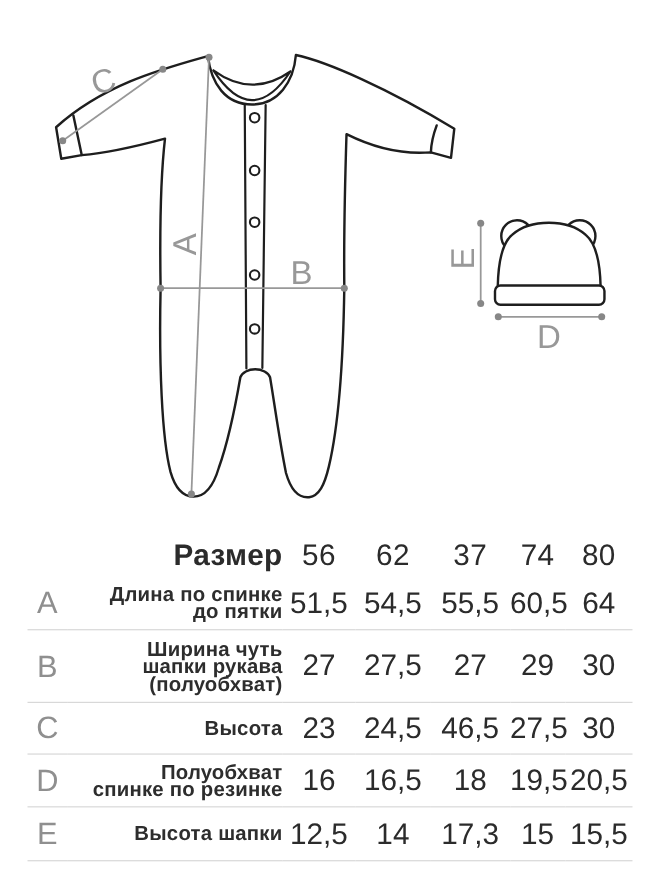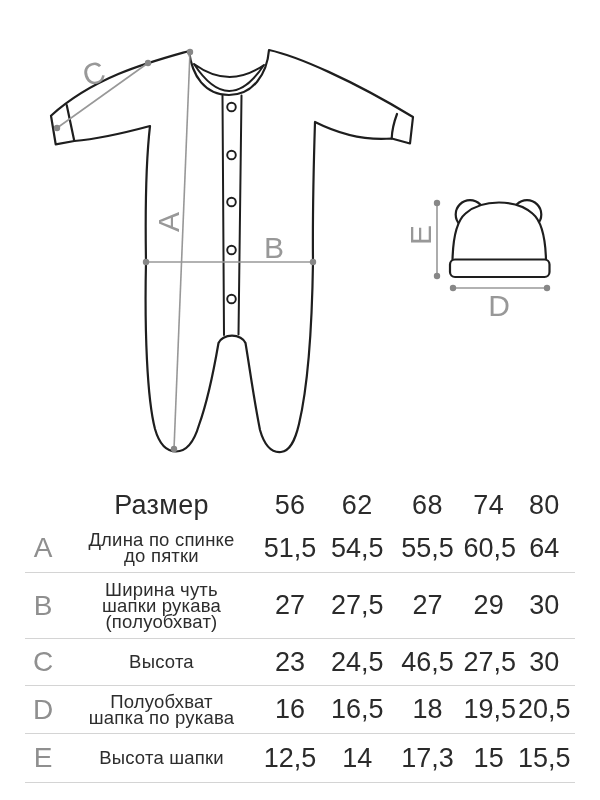--- a/index.html
+++ b/index.html
@@ -15,22 +15,22 @@
   }
   table#size-table{
     position:absolute;left:25px;top:488px;width:550px;
     border-collapse:collapse;table-layout:fixed;
   }
   #size-table td{vertical-align:middle;padding:0;}
   #size-table .letter{
     text-align:center;font-size:28px;color:#8f8f8f;line-height:1;
   }
   #size-table .label{
-    text-align:center;font-size:18.5px;line-height:16px;color:#2d2d2d;
-    white-space:pre-line;padding-left:5px;letter-spacing:.2px;
+    text-align:right;font-size:18.5px;line-height:16px;color:#2d2d2d;
+    white-space:pre-line;padding-left:5px;letter-spacing:.2px;font-weight:bold;
   }
   #size-table .val{
     text-align:center;font-size:27px;color:#2b2b2b;white-space:nowrap;
   }
   #size-table .header-label{
     font-size:27px;line-height:1.1;color:#2b2b2b;letter-spacing:.3px;
   }
   #size-table tr.thead td{height:36px;}
   #size-table tr.row-a td{height:48px;}
   #size-table tr.row-b td{height:65px;}
@@ -137,21 +137,21 @@
       <col style="width:72px">
     <col style="width:50px">
       <col style="width:61px">
   </colgroup>
   <tbody>
   <tr class="thead">
     <td class="letter"></td>
     <td class="label header-label">Размер</td>
     <td class="val header-label">56</td>
     <td class="val header-label">62</td>
-    <td class="val header-label">68</td>
+    <td class="val header-label">37</td>
     <td class="val header-label">74</td>
     <td class="val header-label">80</td>
   </tr>
   <tr class="data row-a">
     <td class="letter">A</td>
     <td class="label">Длина по спинке
 до пятки</td>
     <td class="val">51,5</td>
     <td class="val">54,5</td>
     <td class="val">55,5</td>
@@ -174,21 +174,21 @@
     <td class="label">Высота</td>
     <td class="val">23</td>
     <td class="val">24,5</td>
     <td class="val">46,5</td>
     <td class="val">27,5</td>
     <td class="val">30</td>
   </tr>
   <tr class="data row-d">
     <td class="letter">D</td>
     <td class="label">Полуобхват
-шапка по рукава</td>
+спинке по резинке</td>
     <td class="val">16</td>
     <td class="val">16,5</td>
     <td class="val">18</td>
     <td class="val">19,5</td>
     <td class="val">20,5</td>
   </tr>
   <tr class="data row-e">
     <td class="letter">E</td>
     <td class="label">Высота шапки</td>
     <td class="val">12,5</td>

